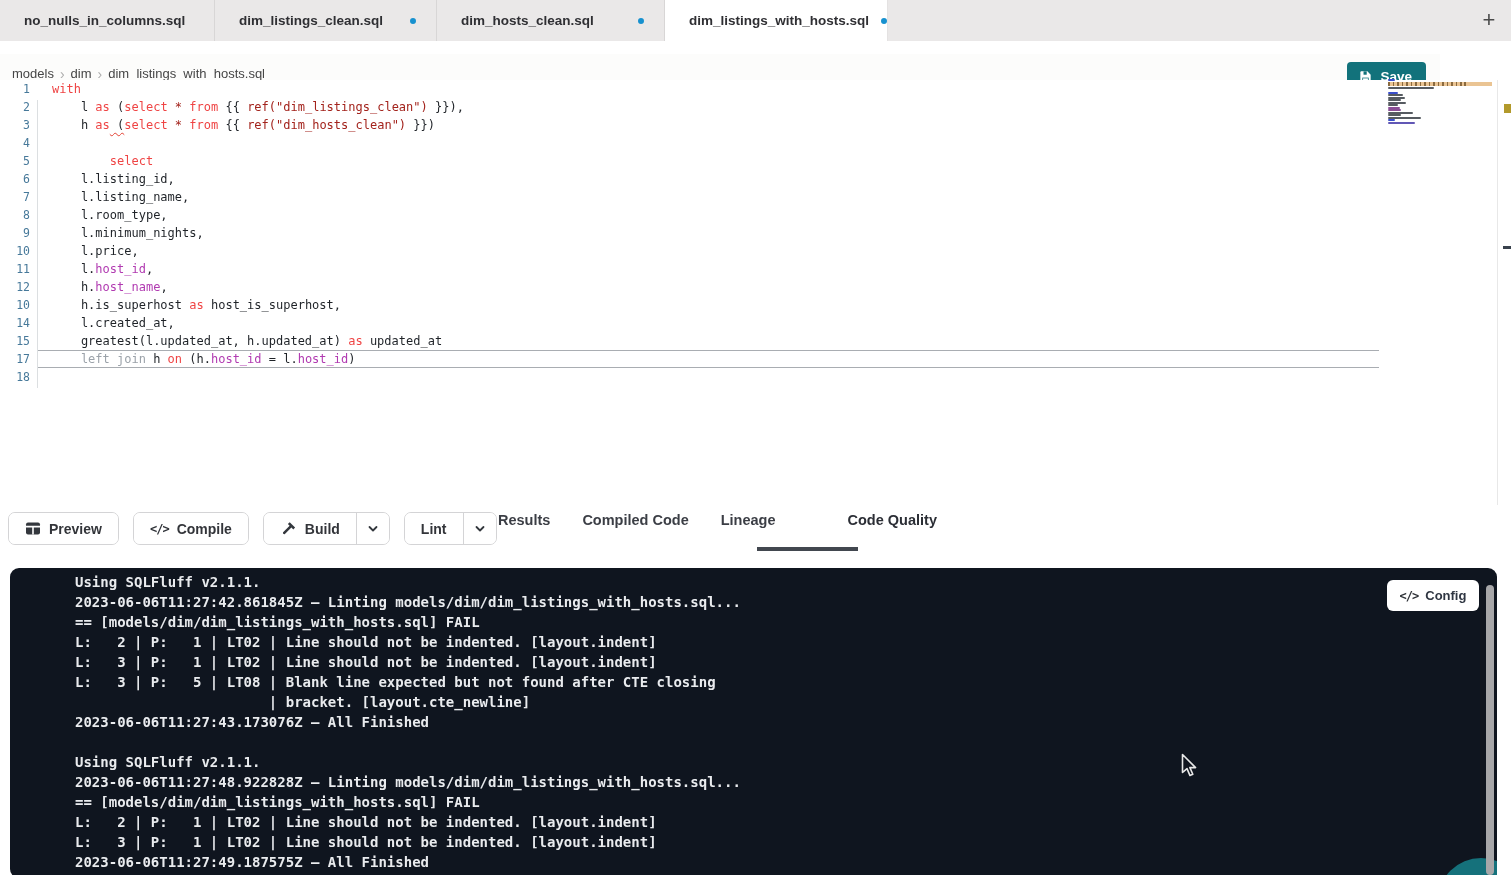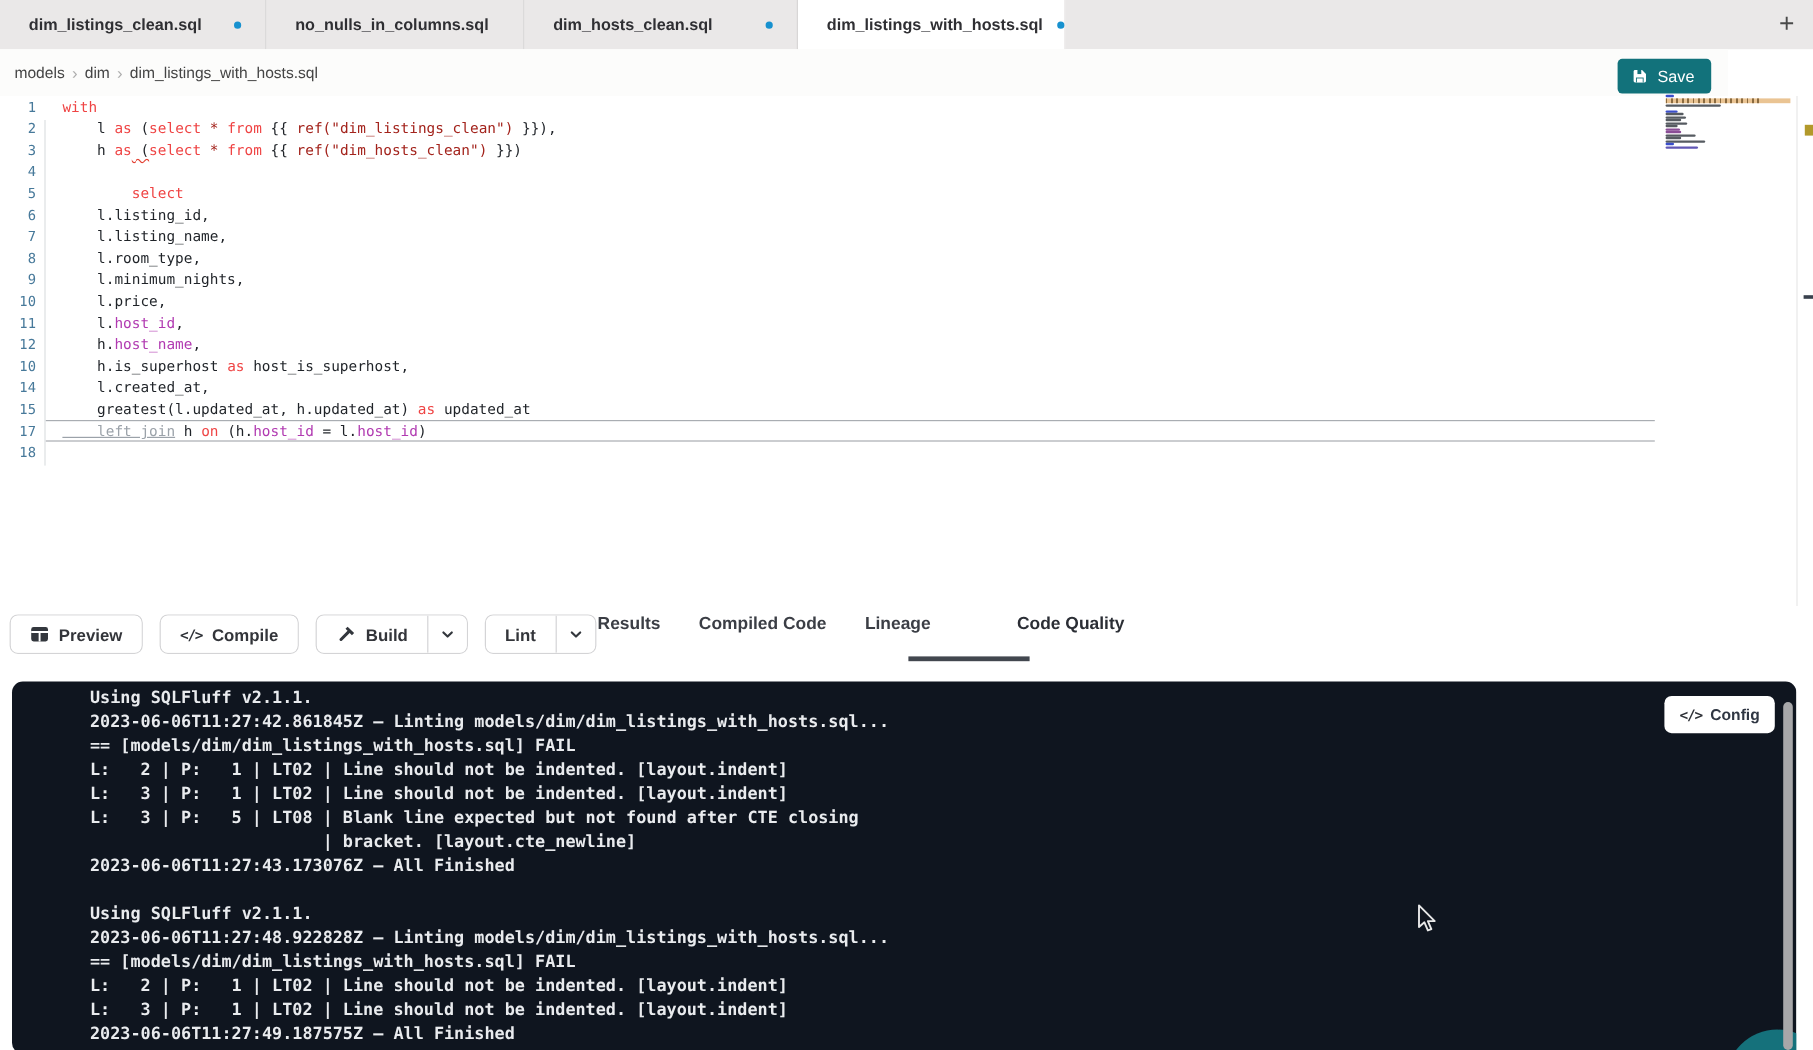--- a/index.html
+++ b/index.html
@@ -11,37 +11,37 @@
   
   #tabbar { position:absolute; left:0; top:0; width:1511px; height:41px; background:#eae8e8; display:flex; }
   .tab { height:41px; display:flex; align-items:center; justify-content:space-between;
          padding:0 20px 0 24px; border-right:1px solid #d8d6d6; background:#eae8e8; cursor:pointer; }
   .tab.active { background:#ffffff; border-right-color:#e4e2e2; }
   .tab-label { font-size:13.5px; font-weight:700; color:#2f2f33; white-space:nowrap; }
   .dot { width:4px; height:4px; border:3.5px solid #1791cf; border-radius:50%; background:#fff; margin-left:12px; flex:none; }
   #new-tab { position:absolute; right:8px; top:6px; width:28px; height:28px; border:none; background:transparent;
              font-size:22px; line-height:28px; color:#4a4a4a; cursor:pointer; font-family:"Liberation Sans",sans-serif; }
   
-  #crumbrow { position:absolute; left:0; top:41px; width:1440px; height:39px; background:#fcfcfb; }
+  #crumbrow { position:absolute; left:0; top:54px; width:1440px; height:39px; background:#fcfcfb; }
   #breadcrumb { position:absolute; left:12px; top:0; height:39px; display:flex; align-items:center; font-size:13px; color:#454545; }
   .crumb { cursor:pointer; }
   .crumb-sep { color:#adadad; margin:0 6px; font-size:14px; }
   #save-button { position:absolute; right:14px; top:8px; height:29px; padding:0 14px 0 11px; background:#12727b;
-                 border:none; border-radius:4px; color:#fff; font-size:13.5px; font-weight:400;
+                 border:none; border-radius:4px; color:#fff; font-size:13.5px; font-weight:700;
                  display:flex; align-items:center; gap:7px; cursor:pointer; font-family:"Liberation Sans",sans-serif; }
   
   #editor { position:absolute; left:0; top:80px; width:1497px; height:425px; background:#fff;
             font-family:"DejaVu Sans Mono", monospace; }
   .code-row { position:relative; display:flex; height:18px; cursor:text; }
   .gutter { width:30px; text-align:right; font-size:11.5px; line-height:18px; color:#47799a; flex:none; }
   .code-text { margin-left:22px; white-space:pre; font-size:12px; line-height:18px; color:#1f2328; }
   .kw  { color:#ef4444; }
   .red { color:#a3231c; }
   .mg  { color:#b13ab1;text-align:center; }
-  .dim { color:#9ba2a9;text-decoration:underline; }
+  .dim { color:#9ba2a9; }
   .err { text-decoration:underline wavy #e34234 1px; text-underline-offset:3px; text-decoration-skip-ink:none; }
   #indent-guide { position:absolute; left:37px; top:20px; width:1px; height:288px; background:#dcdfe1; }
   .al-line { position:absolute; left:38px; width:1341px; height:1px; background:#a9adb2; }
   
   #minimap { position:absolute; left:1388px; top:79px; width:104px; cursor:pointer; }
   .mm-bar { height:2px; margin-bottom:0.5px; border-radius:1px; }
   .mm-hl  { height:4px; margin-bottom:1px; background-color:#eac493;
             background-image:repeating-linear-gradient(90deg,#8a6a3f 0 1.5px, rgba(0,0,0,0) 1.5px 4.5px);
             background-size:78px 4px; background-repeat:no-repeat; }
   #ruler { position:absolute; left:1497px; top:80px; width:14px; height:425px; border-left:1px solid #e8e8e8; }
@@ -72,26 +72,26 @@
   #right-cover { position:absolute; left:1497px; top:568px; width:14px; height:307px; background:#fff; z-index:7; }
   #mouse-cursor { position:absolute; left:1181px; top:753px; z-index:9; pointer-events:none; }
 </style>
 </head>
 <body>
 
 <div id="app">
 
   <div id="tabbar">
     <div id="tab-strip" style="display:flex;">
+        <div class="tab" style="width: 215px;">
+          <span class="tab-label">no_nulls_in_columns.sql</span>
+        </div>
         <div class="tab" style="width: 222px;">
           <span class="tab-label">dim_listings_clean.sql</span>
           <span class="dot"></span>
-        </div>
-        <div class="tab" style="width: 215px;">
-          <span class="tab-label">no_nulls_in_columns.sql</span>
         </div>
         <div class="tab" style="width: 228px;">
           <span class="tab-label">dim_hosts_clean.sql</span>
           <span class="dot"></span>
         </div>
         <div class="tab active" style="width: 223px;">
           <span class="tab-label">dim_listings_with_hosts.sql</span>
           <span class="dot"></span>
         </div>
       </div>

